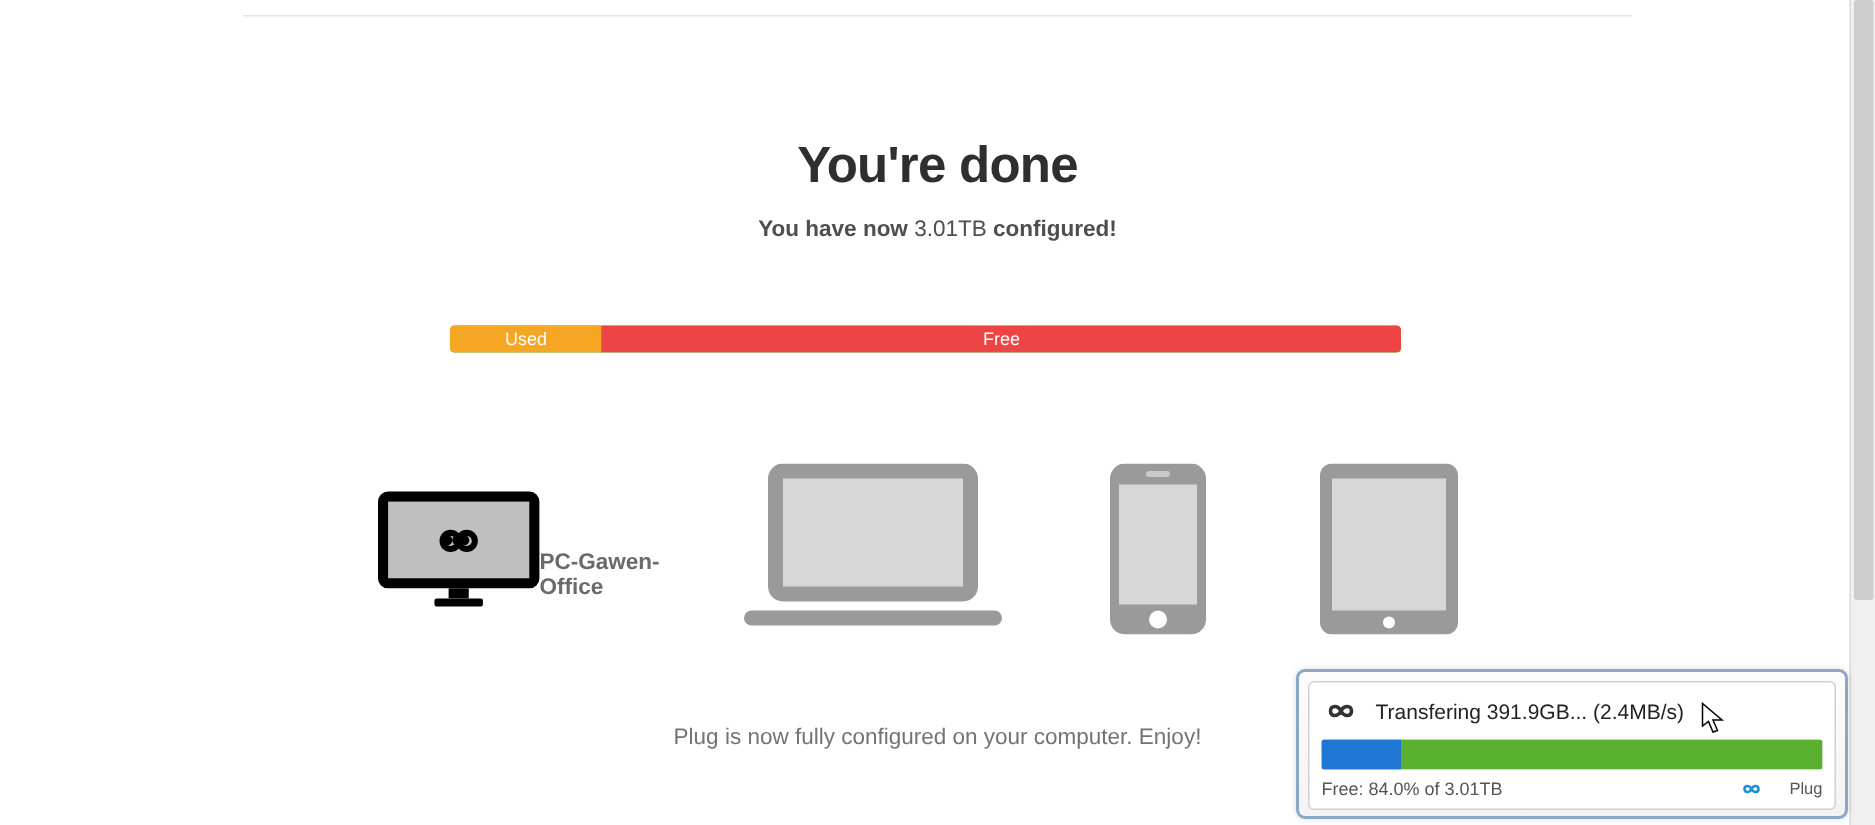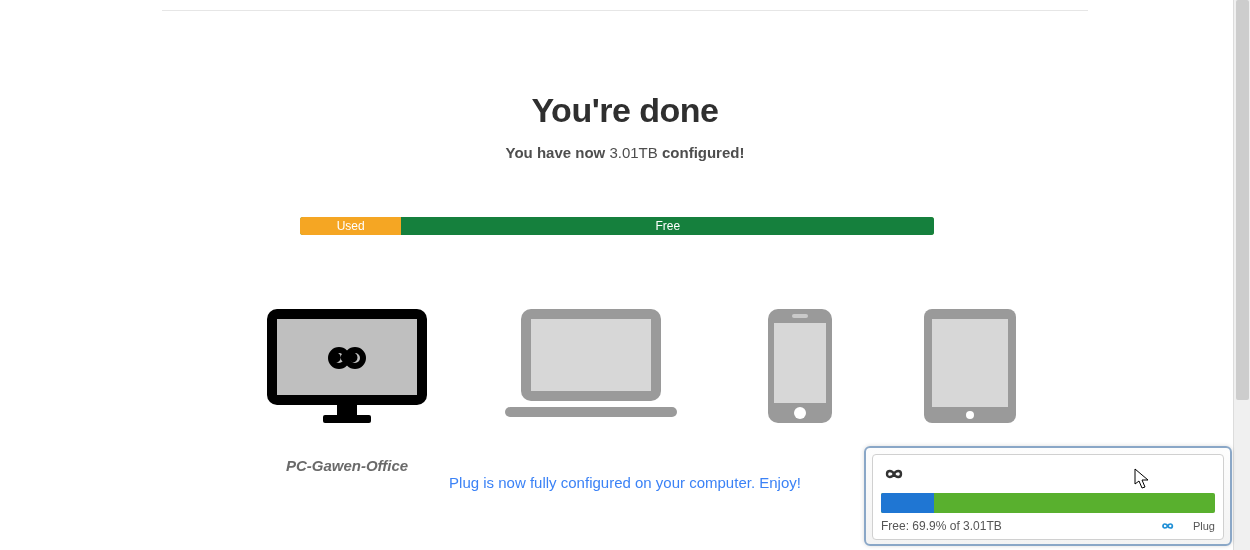--- a/index.html
+++ b/index.html
@@ -6,29 +6,29 @@
   html, body { width: 1250px; height: 550px; overflow: hidden; font-family: "Segoe UI", Arial, sans-serif; background: #fff; position: relative; }
   .page-scroll { position: absolute; top: 0; right: 0; width: 17px; height: 550px; background: #f0f0f0; border-left: 1px solid #dcdcdc; }
   .scroll-thumb { position: absolute; top: 0; left: 2px; width: 13px; height: 400px; background: #cdcdcd; border-radius: 2px; }
   .content { position: absolute; top: 0; left: 162px; width: 926px; }
   .hr { border-top: 1px solid #e6e6e6; margin-top: 10px; }
   .title { font-size: 34px; font-weight: 700; color: #2f2f2f; text-align: center; margin-top: 80px; letter-spacing: -0.5px; }
   .subtitle { text-align: center; color: #4e4e4e; font-size: 15px; margin-top: 14px; font-weight: 600; }
   .subtitle .amount { font-weight: 400; }
   .storage-bar { position: relative; margin-top: 56px; margin-left: 138px; width: 634px; height: 18px; border-radius: 3px; overflow: hidden; background: #5aa33a; display: flex; justify-content: flex-end; }
   .used-seg { width: 16%; background: #f5a623; color: #fff; font-size: 12px; display: flex; align-items: center; justify-content: center; }
-  .free-seg { flex: 1; background: #15803d; color: #fff; font-size: 12px; display: flex; align-items: center; justify-content: center; }
+  .free-seg { flex: 1; background: #ef4444; color: #fff; font-size: 12px; display: flex; align-items: center; justify-content: center; }
   .devices { display: flex; margin-top: 74px; }
-  .device { display: flex; flex-direction: column; align-items: center; font-style: italic; }
+  .device { display: flex; flex-direction: row; align-items: center; }
   .d1 { margin-left: 90px; width: 190px; }
   .d2 { margin-left: 54px; width: 190px; }
   .d3 { margin-left: 54px; width: 120px; }
   .d4 { margin-left: 20px; width: 180px; }
   .device-label { margin-top: 34px; color: #6a6a6a; font-size: 15px; font-weight: 700; }
-  .footer-msg { text-align: center; color: #3b82f6; font-size: 15px; }
+  .footer-msg { text-align: center; color: #737373; font-size: 15px; margin-top: 60px; }
 
   
   .popup { position: absolute; bottom: 4px; right: 18px; width: 368px; border: 2px solid #8aa7c7; border-radius: 6px; background: linear-gradient(#fdfdfd,#f3f3f3); box-shadow: 0 0 4px rgba(0,0,0,.15); padding: 6px 6px 4px 6px; }
   .popup-inner { border: 1px solid #d0d0d0; border-radius: 4px; background: #fff; padding: 6px 8px 6px 8px; }
   .popup-head { display: flex; align-items: center; gap: 10px; padding: 4px 2px 10px 4px; }
   .popup-head svg { flex: none; }
   .popup-title { font-size: 14px; color: #222; }
   .popup-bar { position: relative; height: 20px; background: #ddd; border-radius: 2px; overflow: hidden; }
   .popup-bar .fill-green { position: absolute; left:0; top:0; height:100%; width:100%; background: #59b02e; }
   .popup-bar .fill-blue { position: absolute; left:0; top:0; height:100%; width:16%; background: #1f76d3; }
@@ -107,27 +107,28 @@
   <p class="footer-msg">Plug is now fully configured on your computer. Enjoy!</p>
 </div>
 
 <div class="popup">
   <div class="popup-inner">
     <div class="popup-head">
       <svg width="22" height="18" viewBox="0 0 22 18">
         <path d="M4 9 a4 4 0 1 1 0 0.01 M18 9 a4 4 0 1 1 0 0.01" fill="none"></path>
         <path d="M2 9 c0 -4 5 -4 7 0 c2 4 7 4 7 0 c0 -4 -5 -4 -7 0 c-2 4 -7 4 -7 0 z" fill="none" stroke="#333" stroke-width="2.4" stroke-linecap="round"></path>
       </svg>
+      <span class="popup-title">Transfering 391.9GB... (2.4MB/s)</span>
     </div>
     <div class="popup-bar">
       <div class="fill-green"></div>
       <div class="fill-blue"></div>
     </div>
     <div class="popup-foot">
-      <span class="popup-free">Free: 69.9% of 3.01TB</span>
+      <span class="popup-free">Free: 84.0% of 3.01TB</span>
       <span class="plug-brand">
         <svg width="16" height="12" viewBox="0 0 22 18">
           <path d="M2 9 c0 -4 5 -4 7 0 c2 4 7 4 7 0 c0 -4 -5 -4 -7 0 c-2 4 -7 4 -7 0 z" fill="none" stroke="currentColor" stroke-width="2.6" stroke-linecap="round"></path>
         </svg>
         <span>Plug</span>
       </span>
     </div>
   </div>
 </div>
 

